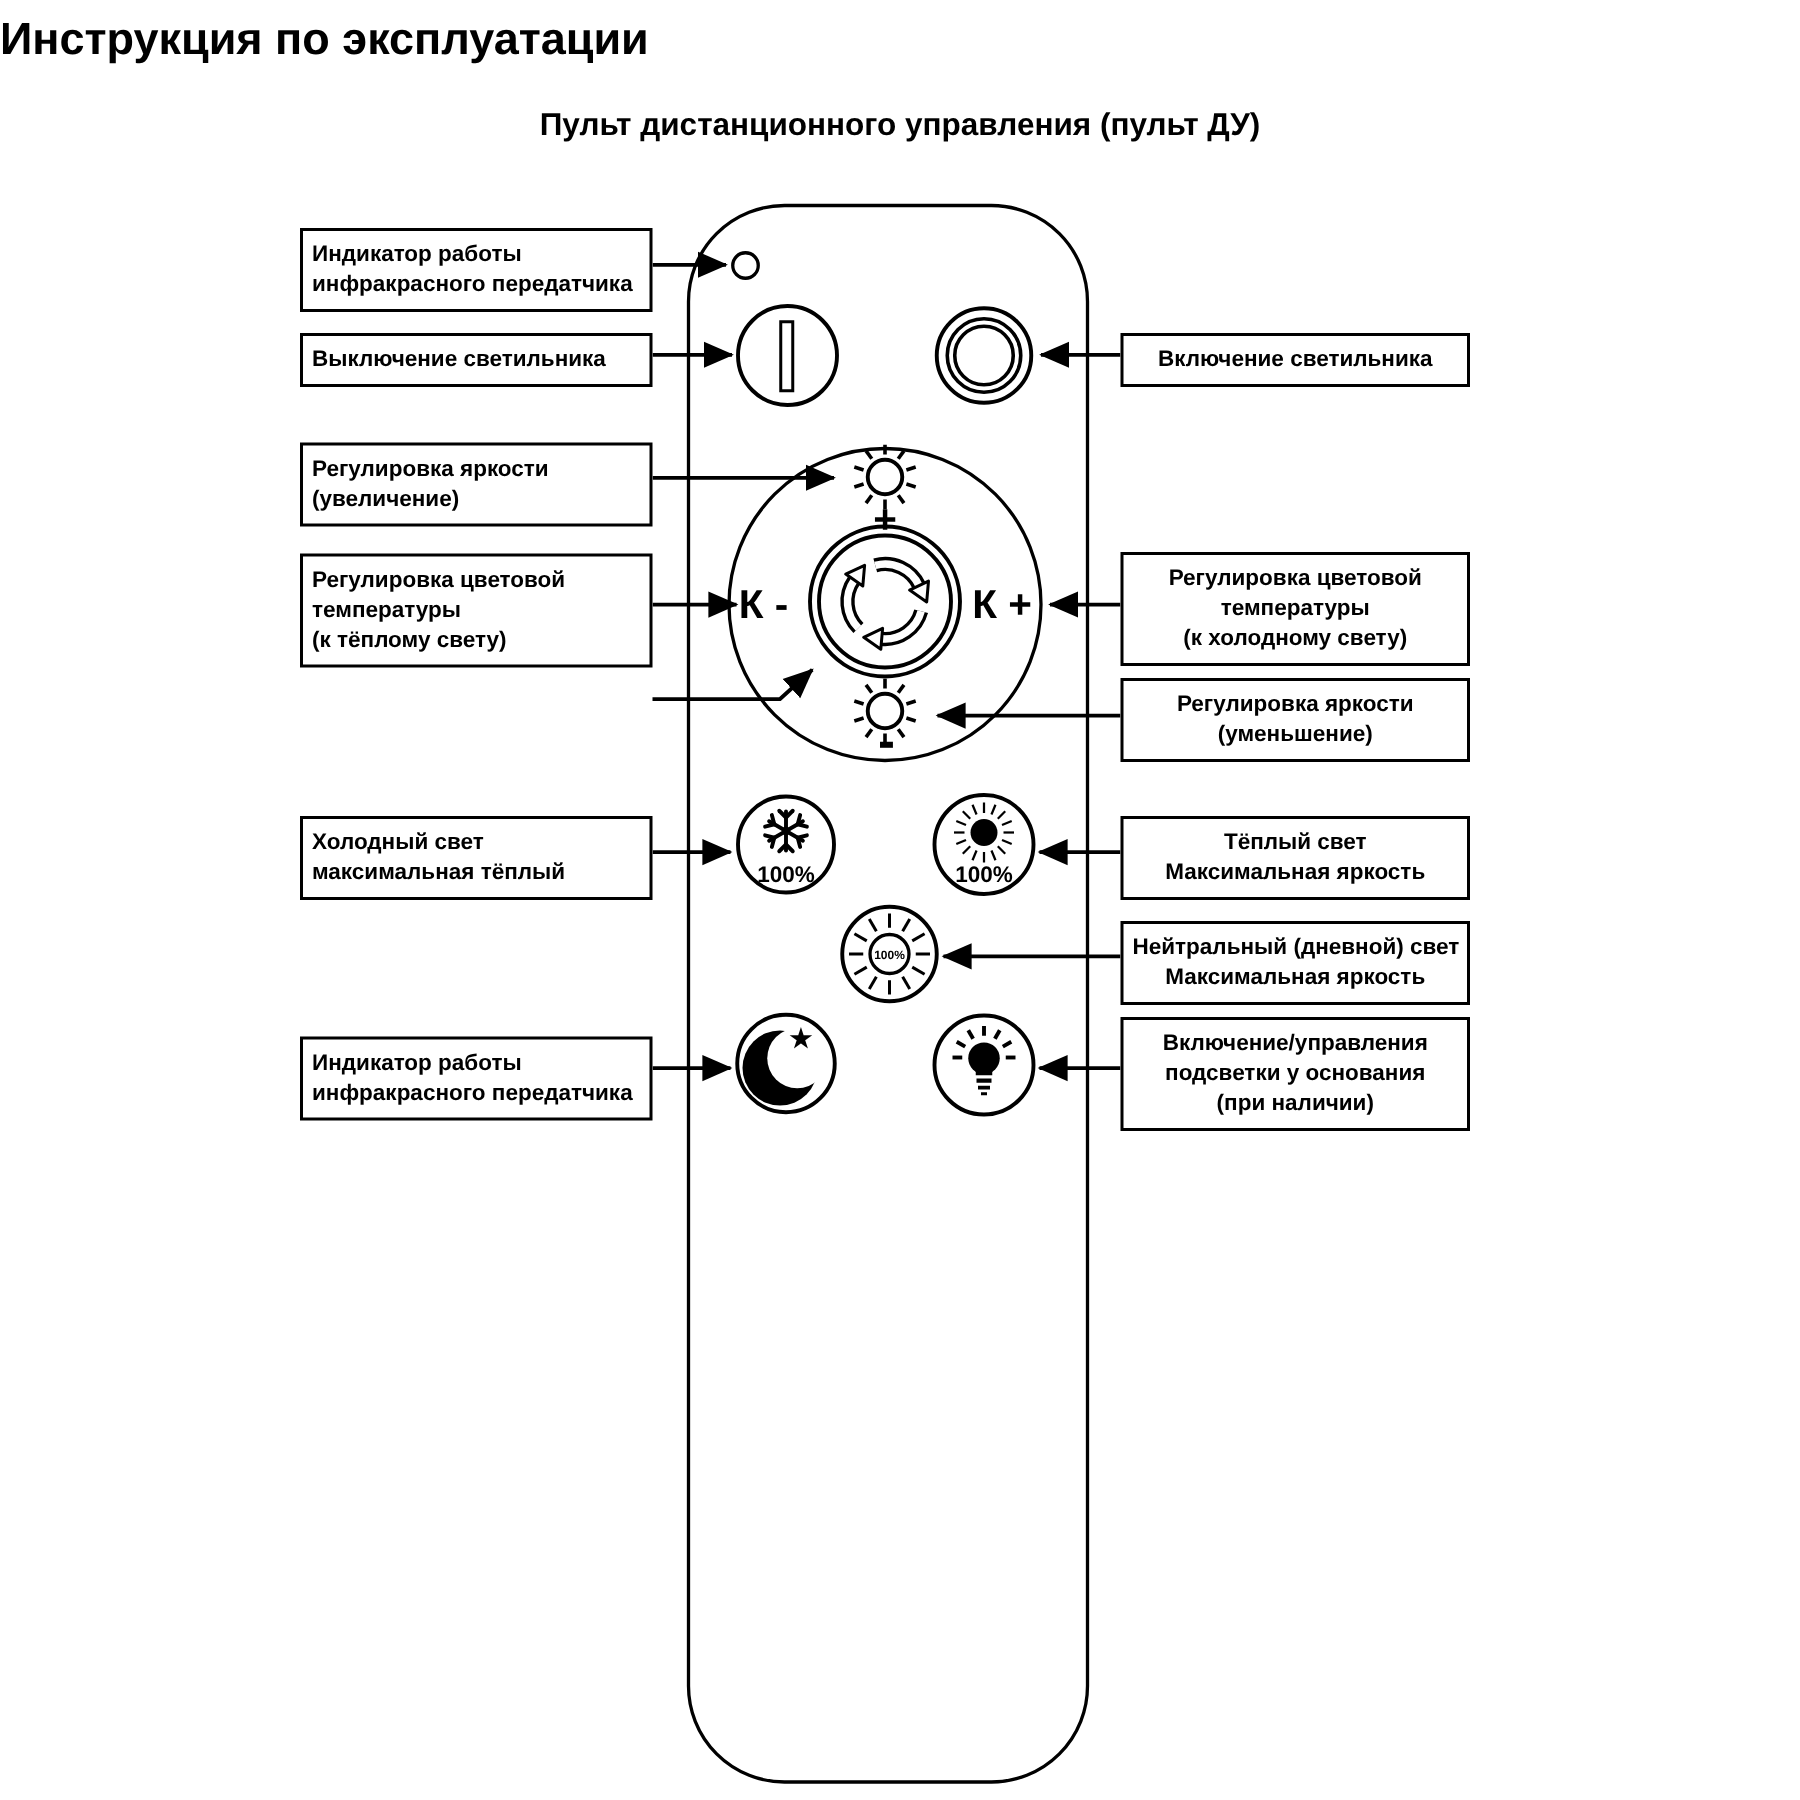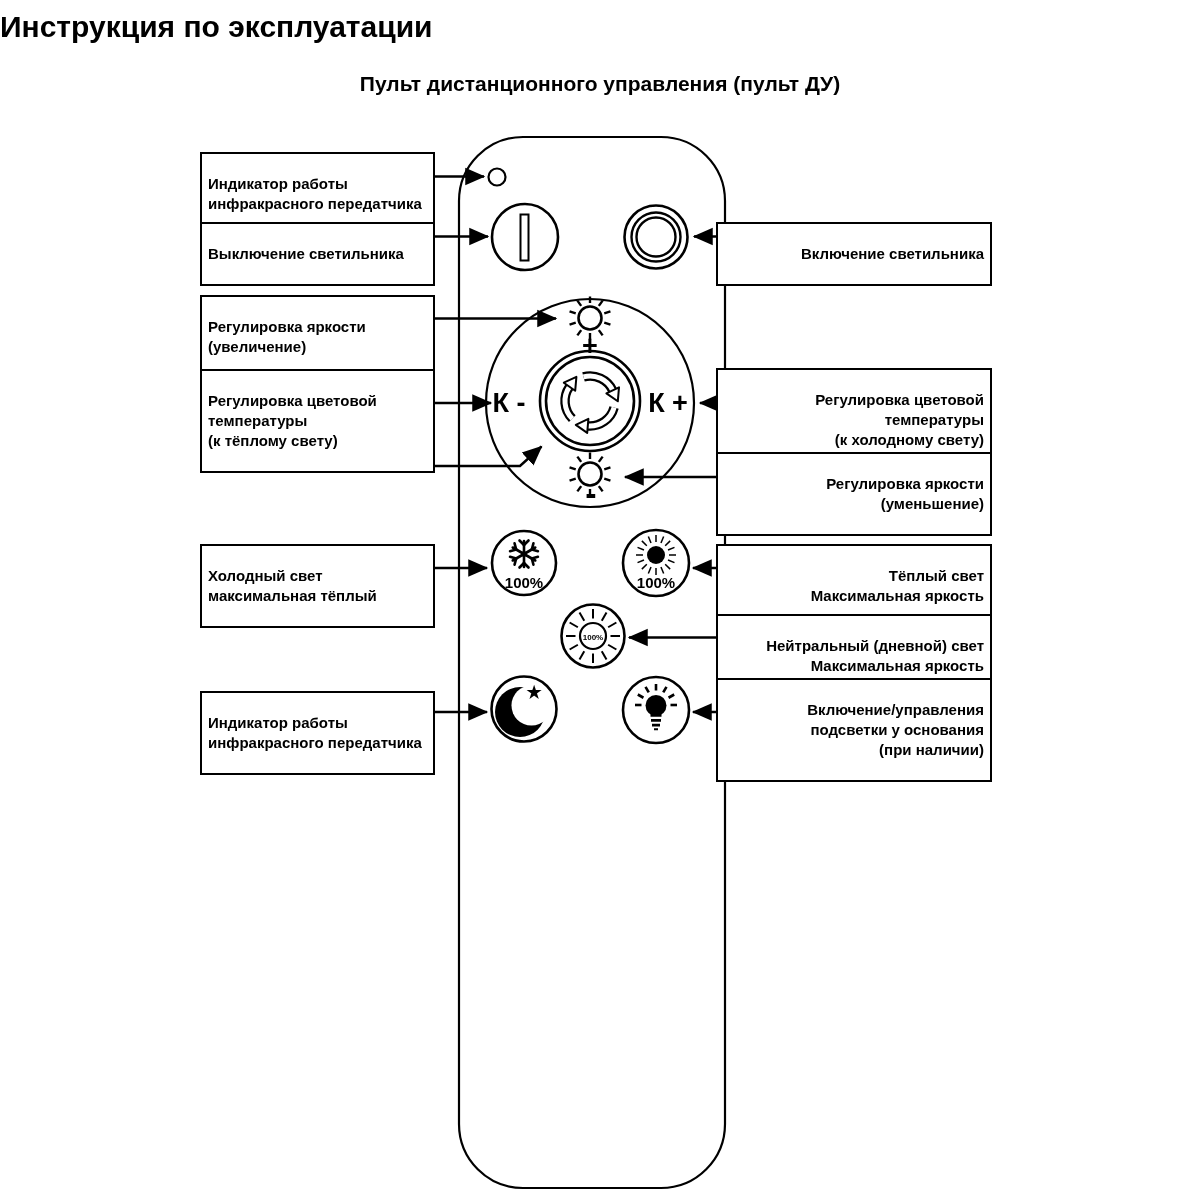--- a/index.html
+++ b/index.html
@@ -4,23 +4,23 @@
 <style>
   html,body{margin:0;padding:0;background:#fff;}
   .canvas{position:relative;width:1200px;height:1200px;background:#fff;overflow:hidden;
           font-family:"Liberation Sans", sans-serif;color:#000;}
   .title{position:absolute;top:10px;left:0;width:1200px;text-align:left;
          font-size:30px;font-weight:bold;}
   .subtitle{position:absolute;top:72px;left:0;width:1200px;text-align:center;
          font-size:21px;font-weight:bold;}
   svg{position:absolute;top:0;left:0;}
   .lbl{position:absolute;border:2px solid #000;background:#fff;box-sizing:border-box;
-       font-size:15px;line-height:20px;font-weight:bold;padding:20px 6px;white-space:pre;}
+       font-size:15px;line-height:20px;font-weight:bold;padding:6px 6px;white-space:pre;}
   .lbl.left{left:200px;width:235px;text-align:left;}
-  .lbl.right{left:716px;width:276px;text-align:right;}
+  .lbl.right{left:747px;width:233px;text-align:center;}
   text{font-family:"Liberation Sans", sans-serif;font-weight:bold;fill:#000;}
 </style>
 </head>
 <body>
 
 <div class="canvas">
 
   <div class="title">Инструкция по эксплуатации</div>
   <div class="subtitle">Пульт дистанционного управления (пульт ДУ)</div>
 

